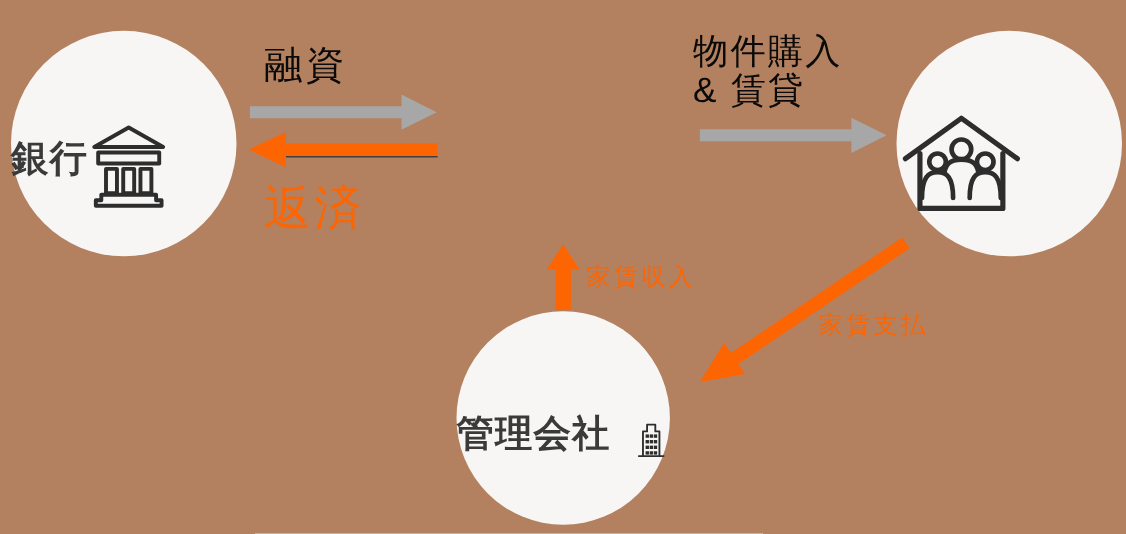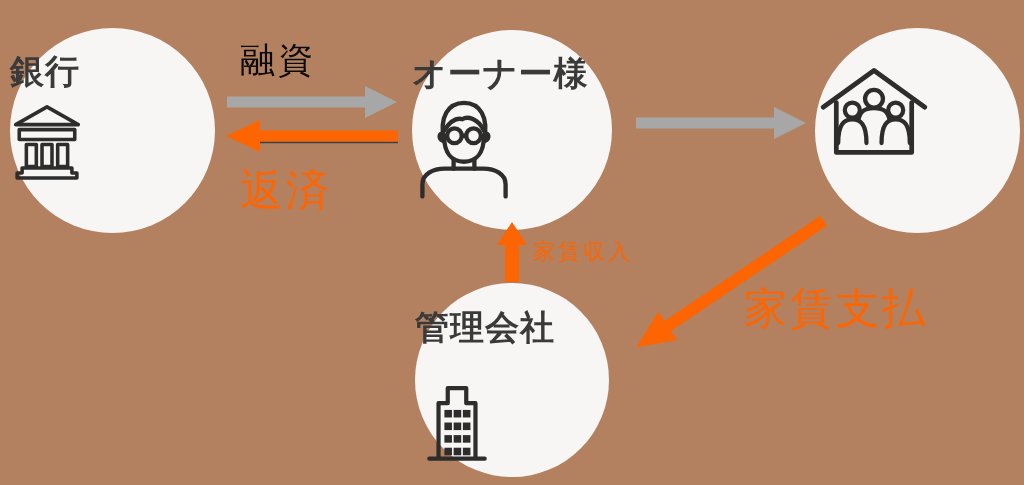--- a/index.html
+++ b/index.html
@@ -7,21 +7,21 @@
     position:relative;
     width:1024px;height:485px;
     background:var(--background,#b3815f);
     font-family:"Liberation Sans","DejaVu Sans",sans-serif;
     overflow:hidden;
   }
   .node{
     position:absolute;
     border-radius:50%;
     background:var(--node_fill,#f7f6f5);
-    display:flex;flex-direction:column;align-items:flex-start;
+    display:flex;flex-direction:row;align-items:center;
     box-sizing:border-box;
   }
   .node-label{
     font-size:34px;font-weight:700;color:var(--node_text,#3a3a3a);
     letter-spacing:1px;white-space:nowrap;line-height:1.0;
   }
   .icon{display:block;color:var(--icon_dark,#2d2d2d);}
   .arrow{position:absolute;}
   .arrow .gray{fill:var(--gray,#a7a7a7);}
   .arrow .orange{fill:var(--orange,#fd6502);}
@@ -42,42 +42,20 @@
     <svg class="icon" width="74" height="82" viewBox="0 0 104 112" fill="none" stroke="currentColor" stroke-width="5" stroke-linejoin="round" style="margin-top:12px;">
       <polygon points="8,33 52,8 96,33"></polygon>
       <rect x="13" y="40" width="78" height="14"></rect>
       <rect x="23" y="61" width="14" height="31"></rect>
       <rect x="45" y="61" width="14" height="31"></rect>
       <rect x="67" y="61" width="14" height="31"></rect>
       <path d="M10,108 v-7 h7 v-7 h70 v7 h7 v7 z"></path>
     </svg>
   </div>
 
-  <div class="node" style="left:412px;top:30px;width:200px;height:200px;padding-top:26px;">
-    <div class="node-label">オーナー様</div>
-    <svg class="icon" width="104" height="106" viewBox="0 0 120 122" fill="none" stroke="currentColor" stroke-width="5" stroke-linecap="round" stroke-linejoin="round" style="margin-top:4px;">
-
-      <path d="M37,54 C31,26 42,10 60,10 C78,10 89,26 83,54"></path>
-      <path d="M37,42 C45,30 52,27 58,29 C64,25 76,28 83,42"></path>
-
-      <path d="M37,48 C37,68 46,78 60,78 C74,78 83,68 83,48"></path>
-
-      <path d="M36,46 C31,44 30,52 36,54"></path>
-      <path d="M84,46 C89,44 90,52 84,54"></path>
-
-      <circle cx="49" cy="48" r="8.5"></circle>
-      <circle cx="71" cy="48" r="8.5"></circle>
-      <line x1="57.5" y1="48" x2="62.5" y2="48"></line>
-
-      <path d="M48,76 V86"></path>
-      <path d="M72,76 V86"></path>
-
-      <path d="M12,118 V104 C12,92 24,86 38,86 H82 C96,86 108,92 108,104 V118"></path>
-    </svg>
-  </div>
 
   <div class="node" style="left:815px;top:28px;width:205px;height:205px;padding-top:28px;">
     <svg class="icon" width="118" height="98" viewBox="0 0 124 104" fill="none" stroke="currentColor" stroke-width="5" stroke-linecap="round" stroke-linejoin="round" style="margin-top:6px;">
 
       <polyline points="8,48 62,9 116,48"></polyline>
 
       <polyline points="22,43 22,96 102,96 102,43"></polyline>
 
       <circle cx="62" cy="39" r="9.5" stroke-width="4.5"></circle>
       <path d="M45,68 C45,52 52,49 62,49 C72,49 79,52 79,68" stroke-width="4.5"></path>
@@ -130,18 +108,22 @@
   </svg>
 
   <svg class="arrow" style="left:617px;top:266px;transform:rotate(146deg);" width="226" height="36" viewBox="0 0 226 36">
     <polygon class="orange" points="0,12 188,12 188,1 226,18 188,35 188,24 0,24"></polygon>
   </svg>
 
   <div class="flow-label dark" style="left:240px;top:40px;width:140px;font-size:35px;">融資</div>
 
   <div class="flow-label orange" style="left:240px;top:166px;width:140px;font-size:43px;">返済</div>
 
+  <div class="flow-label dark" style="left:630px;top:29px;width:178px;font-size:32px;letter-spacing:2px;">
+    <div>物件購入</div>
+    <div>&amp; 賃貸</div>
+  </div>
 
   <div class="flow-label orange" style="left:533px;top:240px;width:156px;font-size:22px;">家賃収入</div>
 
-  <div class="flow-label orange" style="left:744px;top:284px;width:160px;font-size:43px;">家賃支払</div>
+  <div class="flow-label orange" style="left:744px;top:284px;width:160px;font-size:22px;">家賃支払</div>
 
 </div>
 
 </body></html>

